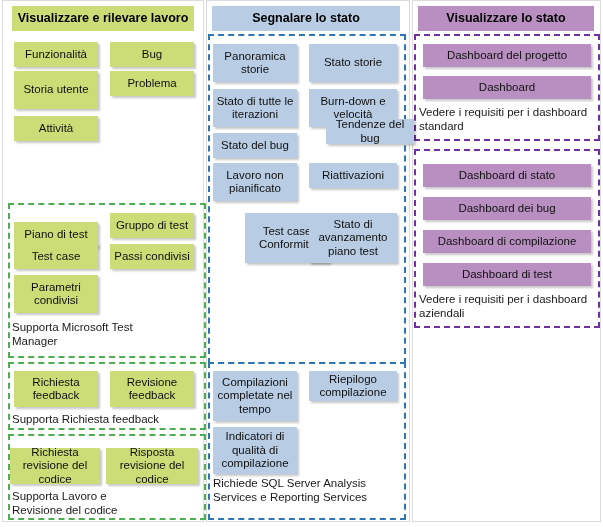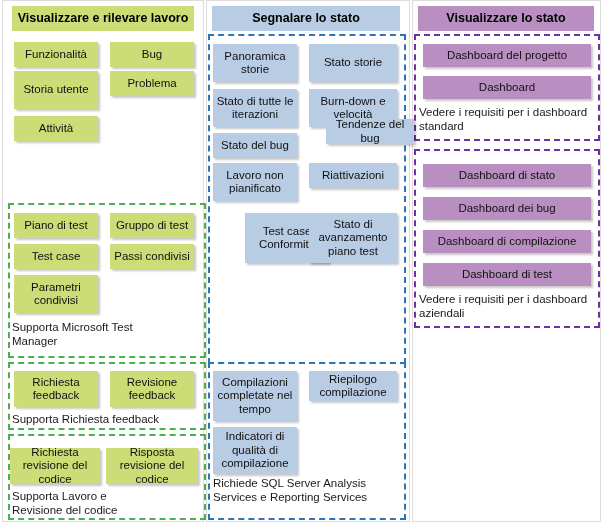--- a/index.html
+++ b/index.html
@@ -111,21 +111,21 @@
 
   <div class="dash dash-purple" style="left:414px; top:149px; width:186px; height:179px;"></div>
 
   <div class="chip chip-green" style="left:14px;  top:42px;  width:84px; height:25px;">Funzionalità</div>
   <div class="chip chip-green" style="left:110px; top:42px;  width:84px; height:25px;">Bug</div>
   <div class="chip chip-green" style="left:14px;  top:71px;  width:84px; height:38px;">Storia
 utente</div>
   <div class="chip chip-green" style="left:110px; top:71px;  width:84px; height:25px;">Problema</div>
   <div class="chip chip-green" style="left:14px;  top:116px; width:84px; height:25px;">Attività</div>
 
-  <div class="chip chip-green" style="left:14px;  top:213px; width:84px; height:25px;">Piano di test</div>
+  <div class="chip chip-green" style="left:14px;  top:222px; width:84px; height:25px;">Piano di test</div>
   <div class="chip chip-green" style="left:110px; top:213px; width:84px; height:25px;">Gruppo di test</div>
   <div class="chip chip-green" style="left:14px;  top:244px; width:84px; height:25px;">Test case</div>
   <div class="chip chip-green" style="left:110px; top:244px; width:84px; height:25px;">Passi condivisi</div>
   <div class="chip chip-green" style="left:14px;  top:275px; width:84px; height:38px;">Parametri
 condivisi</div>
   <div class="note" style="left:12px; top:320px; width:150px;">Supporta Microsoft Test Manager</div>
 
   <div class="chip chip-green" style="left:14px;  top:371px; width:84px; height:36px;">Richiesta
 feedback</div>
   <div class="chip chip-green" style="left:110px; top:371px; width:84px; height:36px;">Revisione

